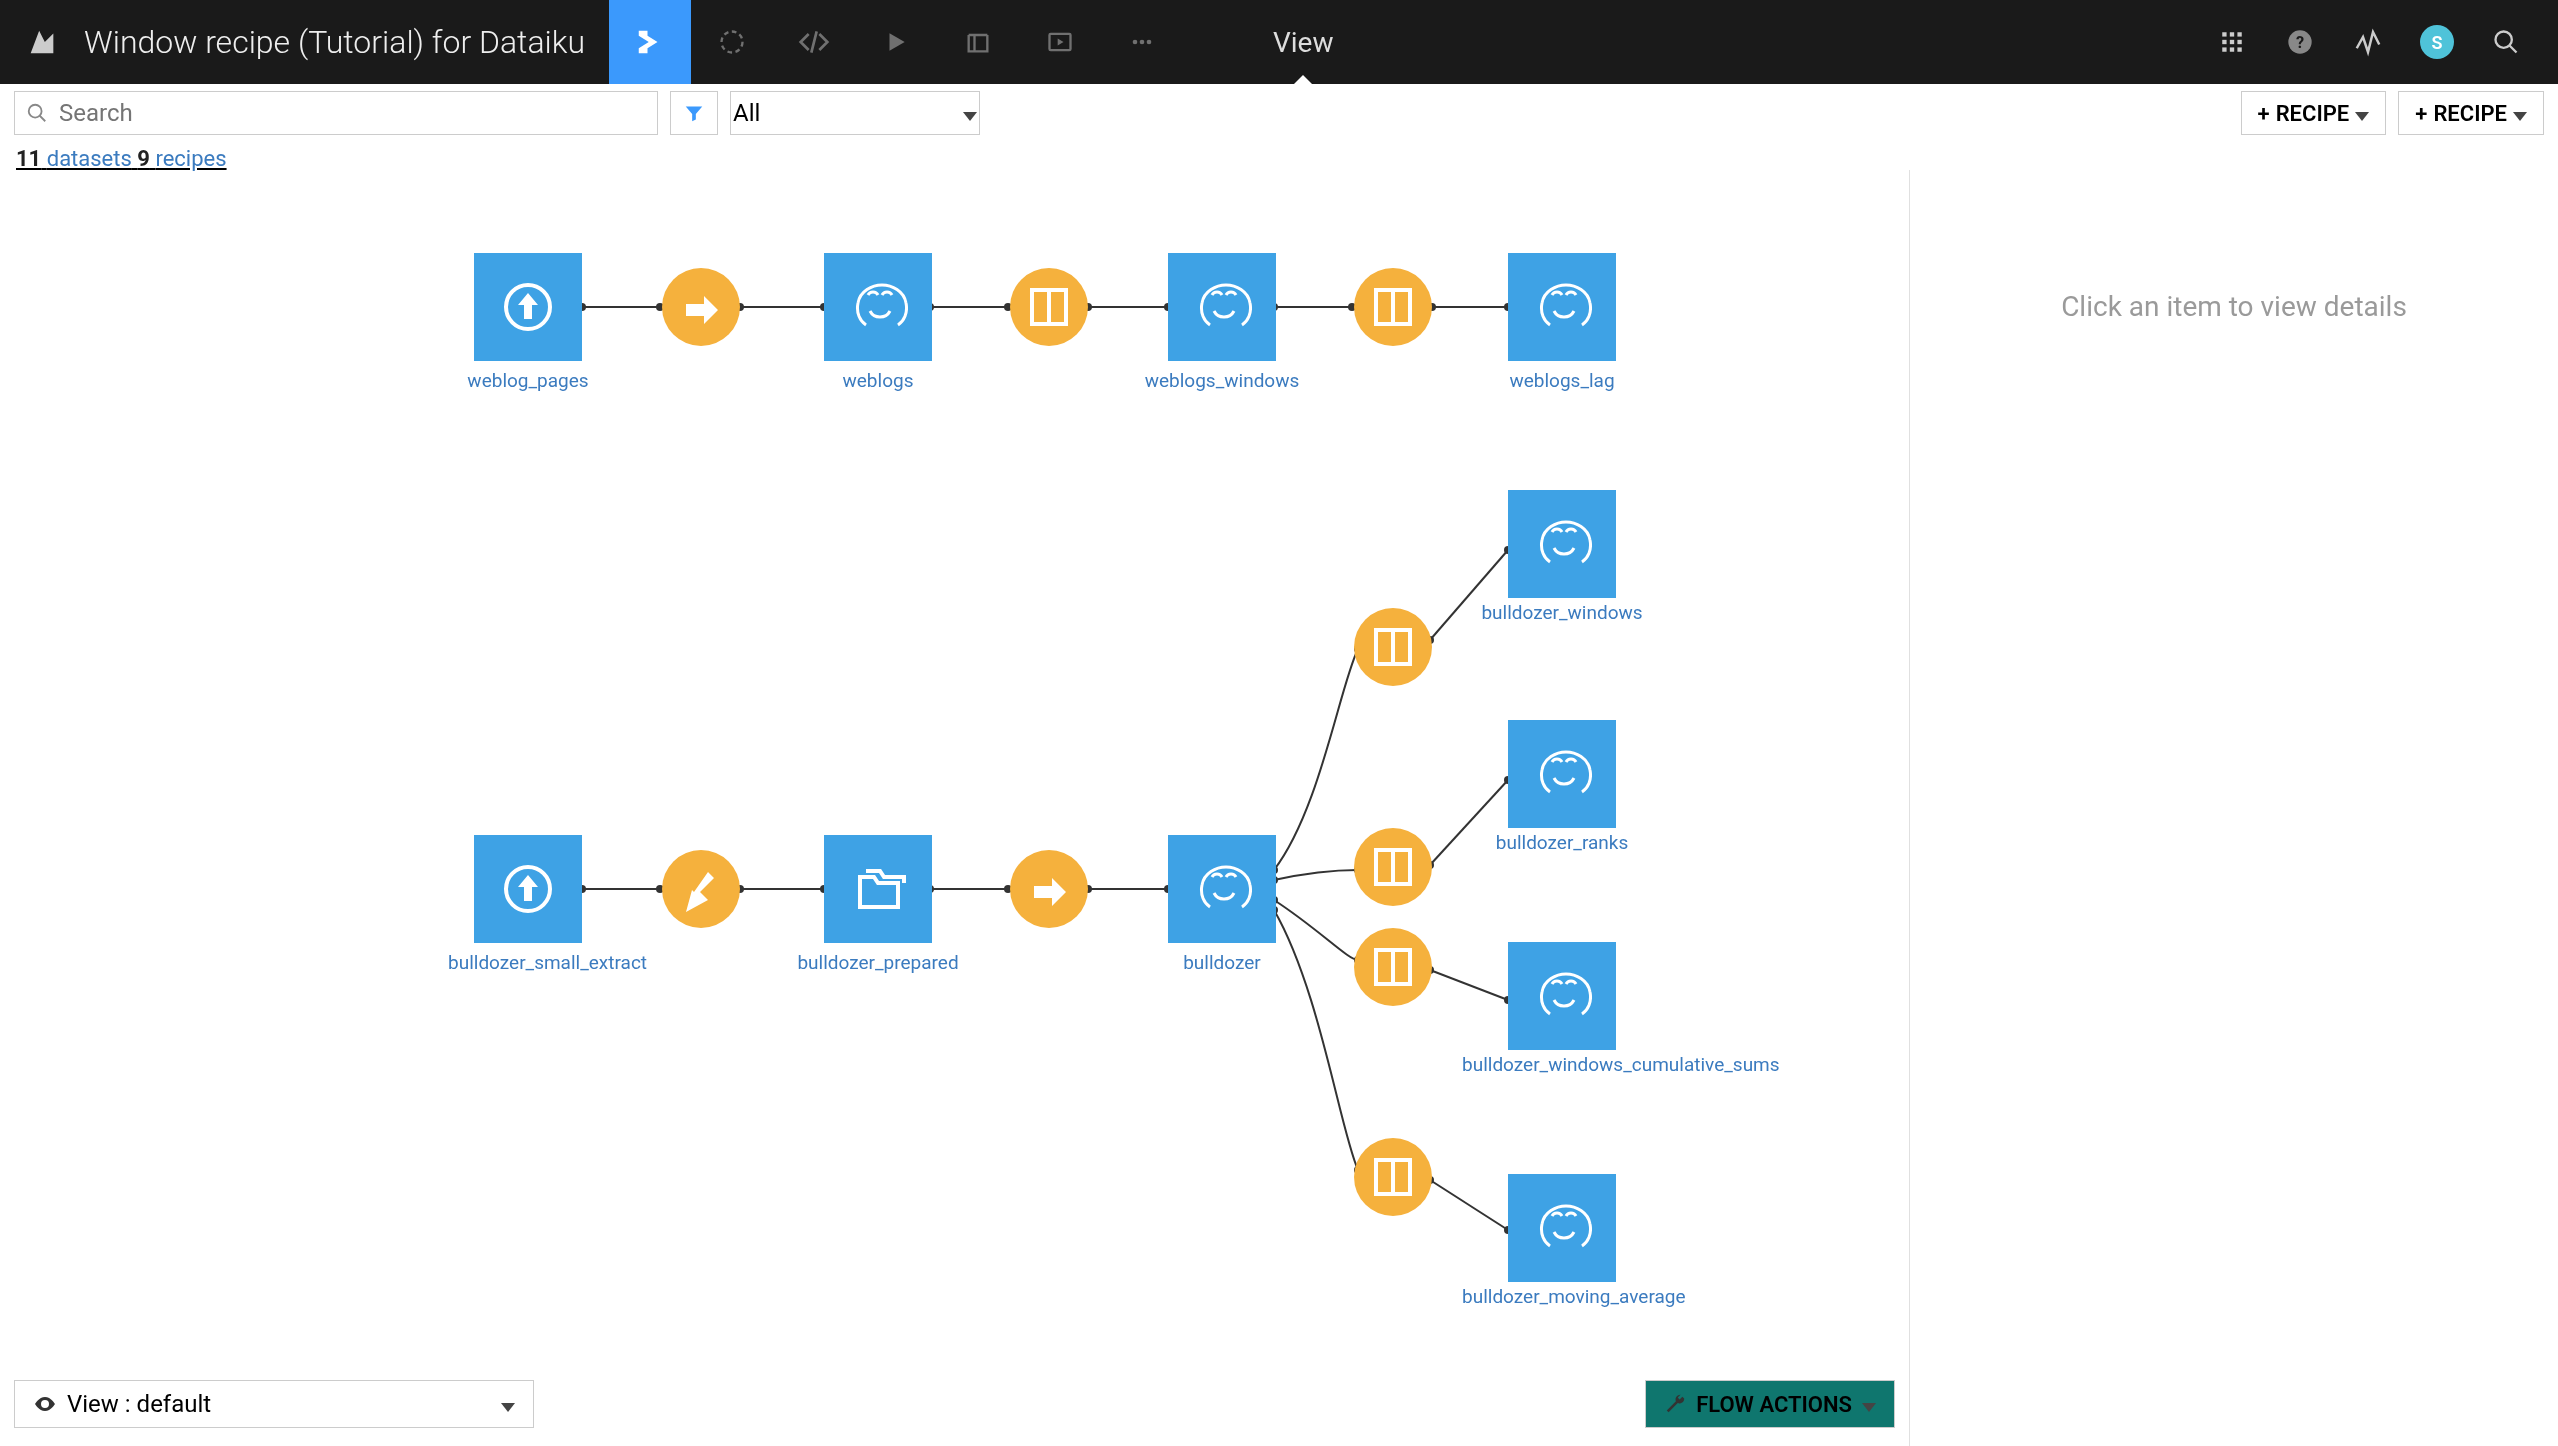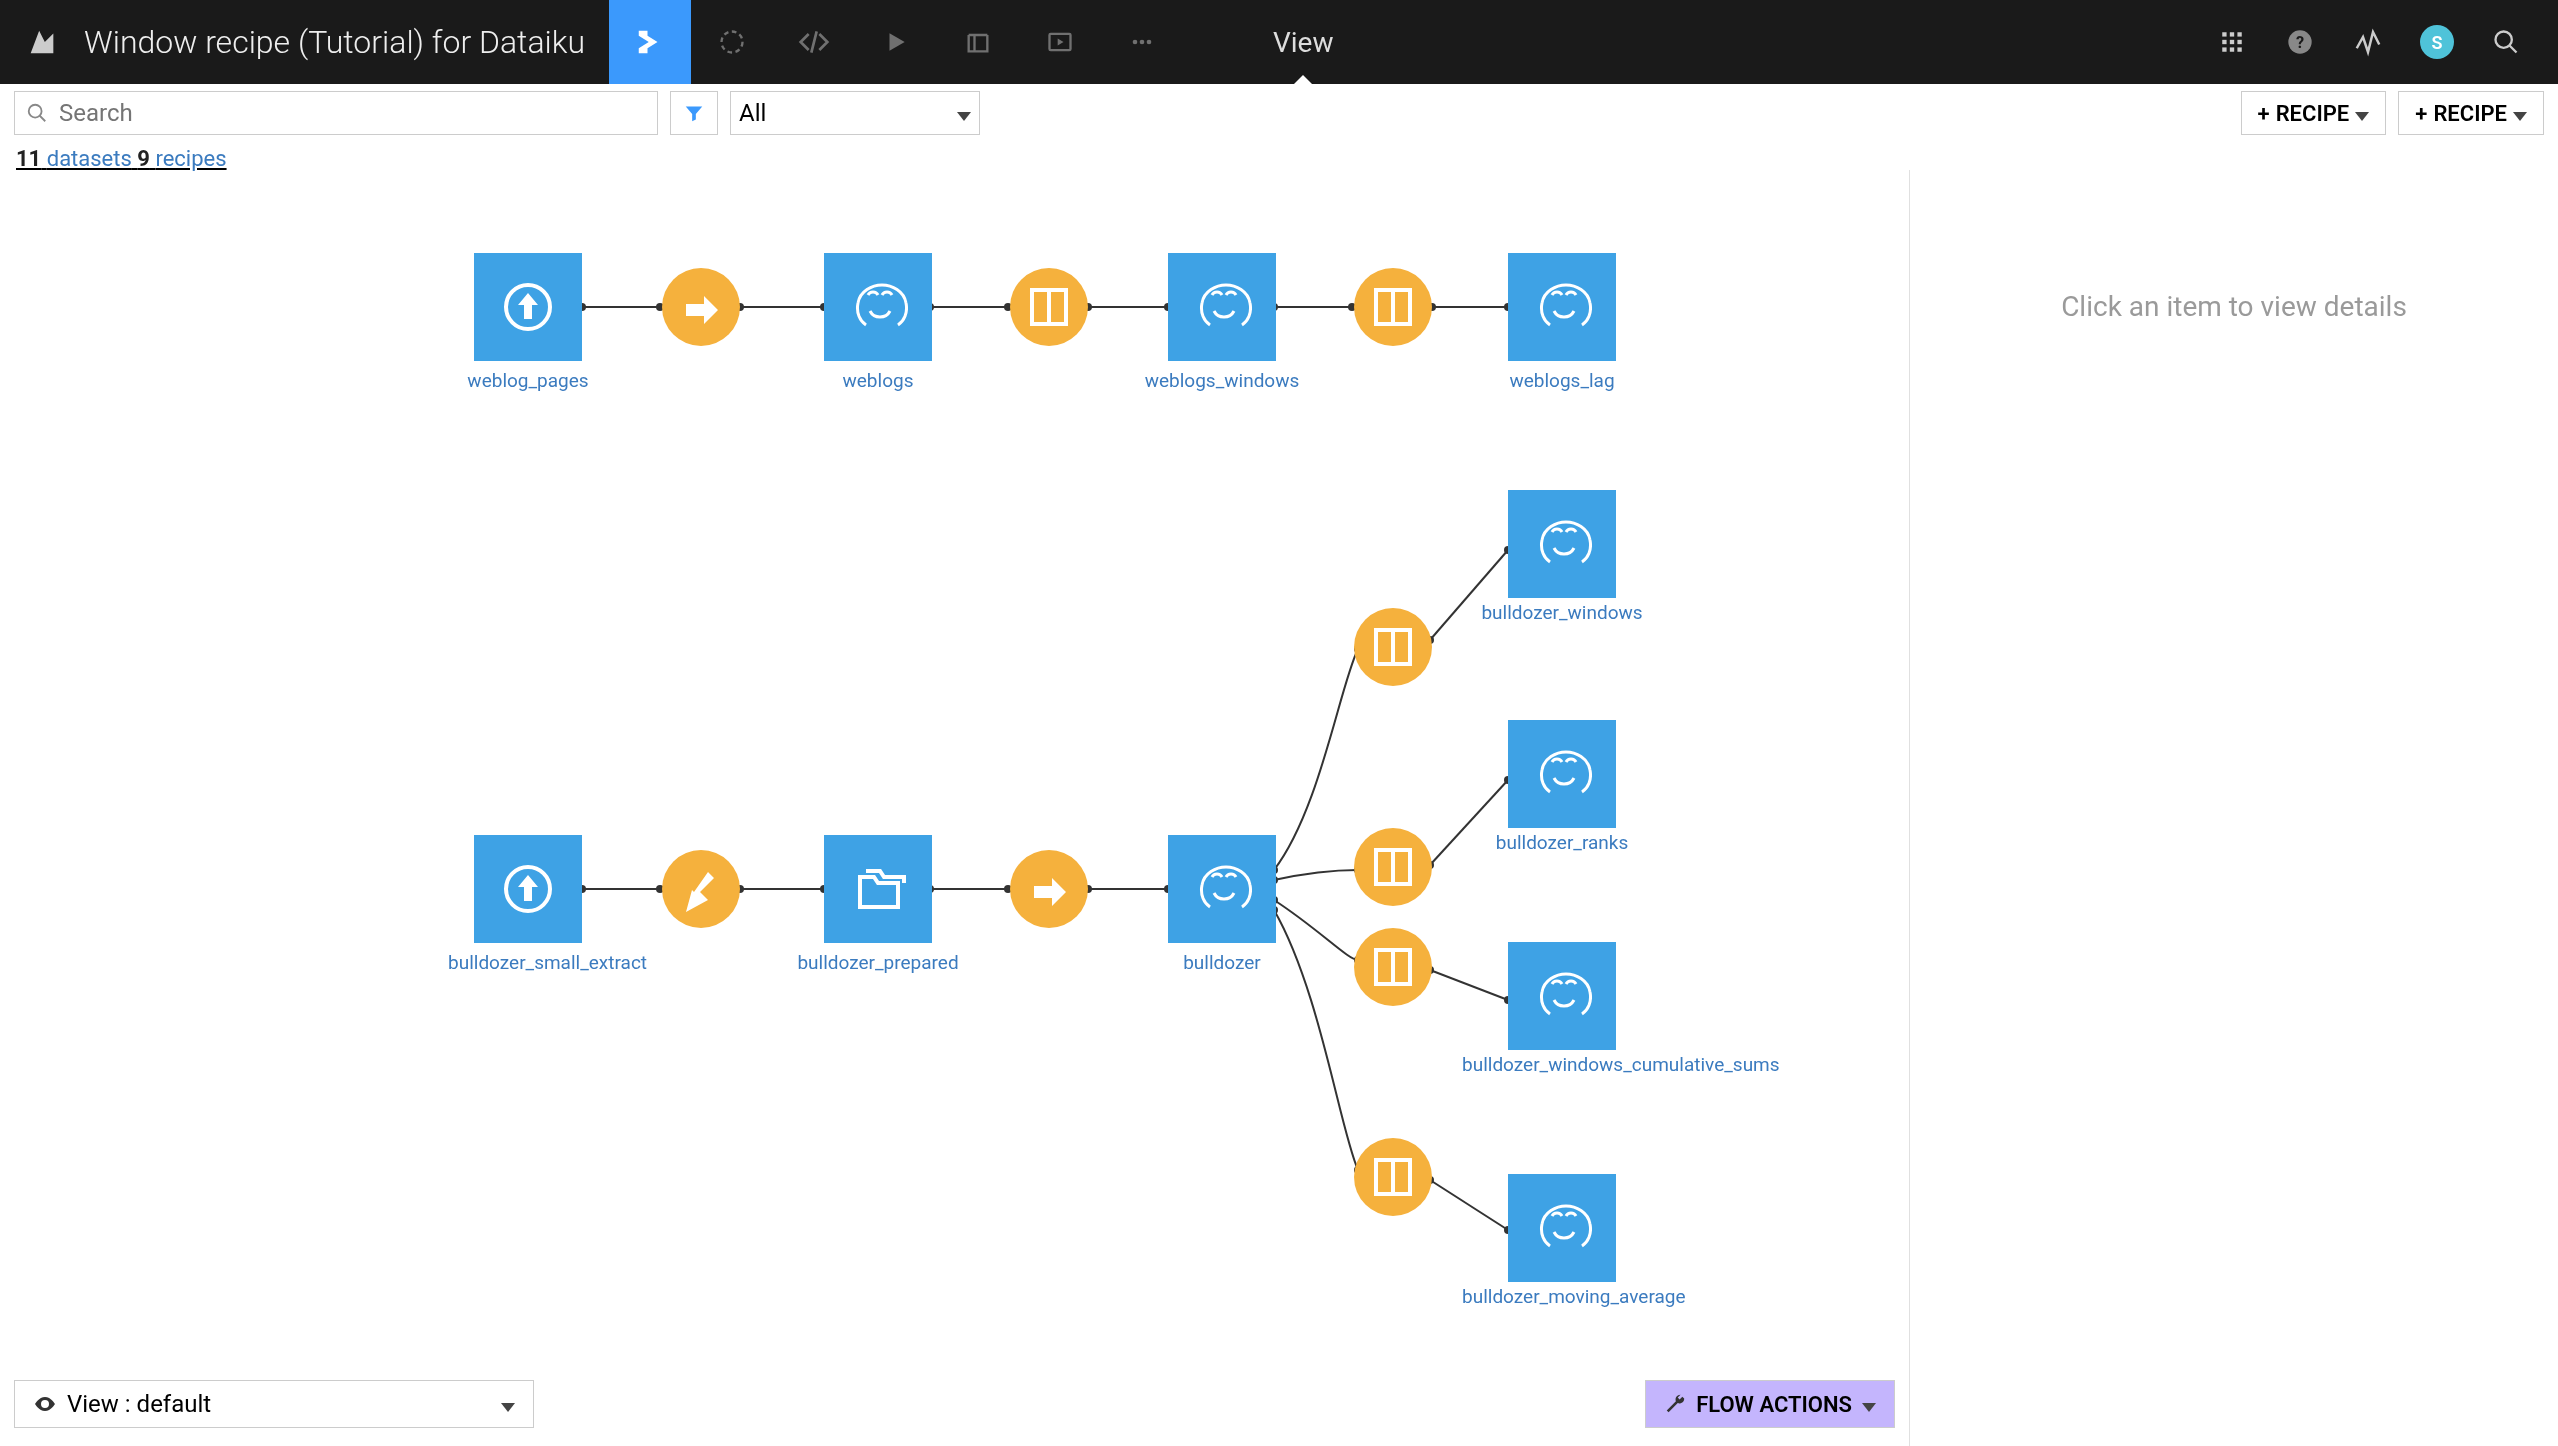--- a/index.html
+++ b/index.html
@@ -89,21 +89,21 @@
 .searchwrap input {
   border:none; outline:none; flex:1; font-size:24px; color:#333;
 }
 .filterbtn {
   border:1px solid #ccc; width:48px; height:44px;
   display:flex; align-items:center; justify-content:center; cursor:pointer;
 }
 .allselect {
   border:1px solid #ccc; height:44px; width:250px;
   display:flex; align-items:center; justify-content:space-between;
-  padding:0 8px; font-size:24px; cursor:pointer;
+  padding:0 2px; font-size:24px; cursor:pointer;
 }
 .toolbar .spacer { flex:1; }
 .toolbtn {
   border:1px solid #ccc; height:44px;
   display:flex; align-items:center; gap:6px;
   padding:0 16px; font-size:22px; font-weight:600;
   cursor:pointer;
 }
 
 
@@ -164,21 +164,21 @@
   left:14px; right:14px; bottom:18px;
   display:flex; justify-content:space-between;
 }
 .viewsel {
   border:1px solid #ccc; background:#fff;
   height:48px; width:520px;
   display:flex; align-items:center; justify-content:space-between;
   padding:0 18px; font-size:24px; cursor:pointer;
 }
 .flowactions {
-  border:1px solid #ccc; background:#c4b5fd;
+  border:1px solid #ccc; background:#0f766e;
   height:48px;
   display:flex; align-items:center; gap:10px;
   padding:0 18px; font-size:22px; font-weight:600; cursor:pointer;
 }
 .chevdown::after {
   content:''; display:inline-block;
   border-left:7px solid transparent;
   border-right:7px solid transparent;
   border-top:9px solid #444;
 }

